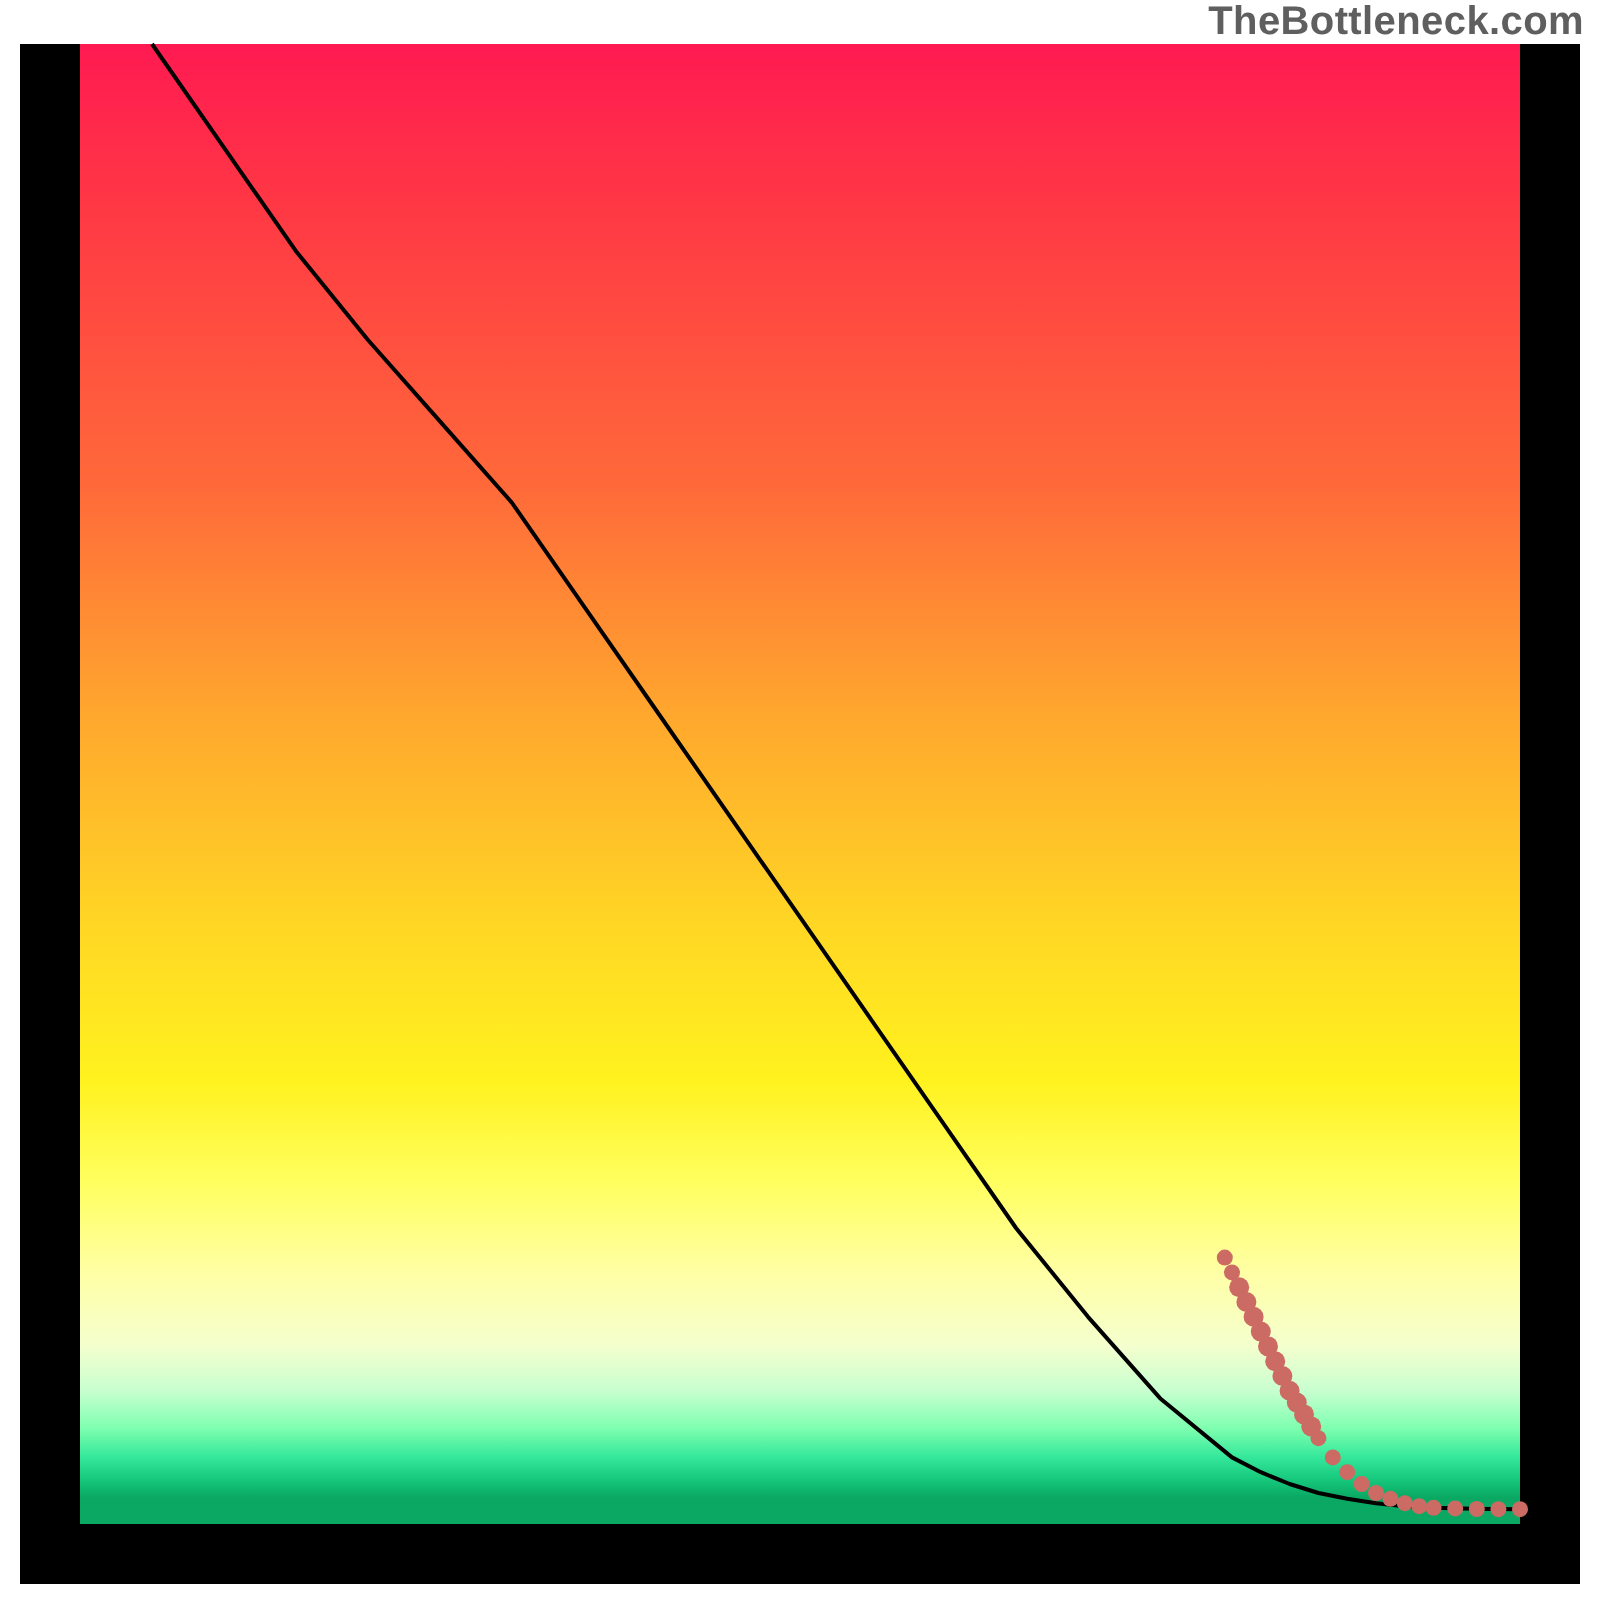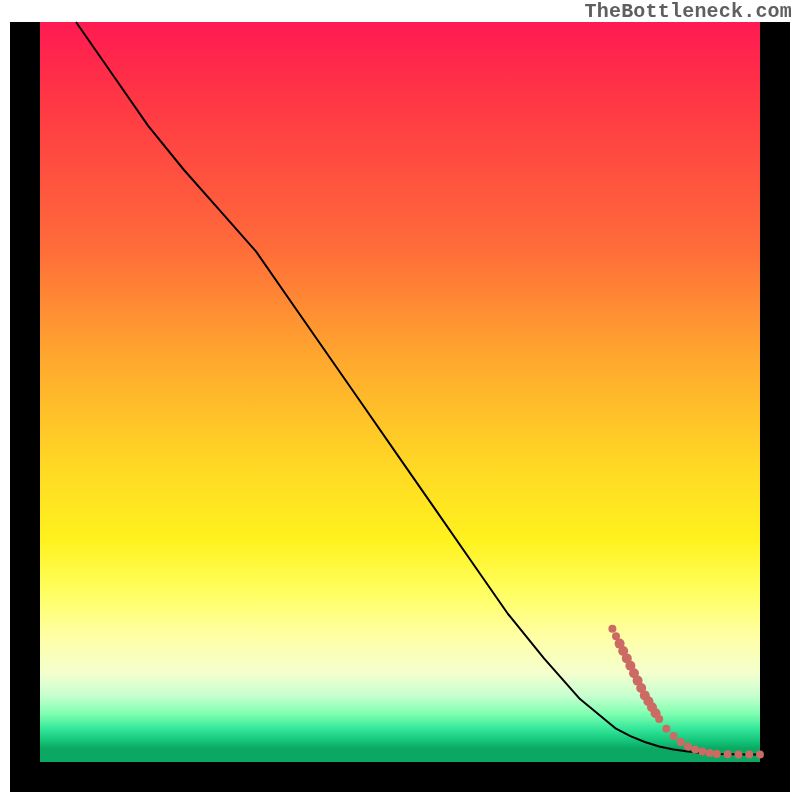--- a/index.html
+++ b/index.html
@@ -6,21 +6,21 @@
   html, body { width: 800px; height: 800px; overflow: hidden; background: #fff; }
   .wrap {
     position: relative;
     width: 800px;
     height: 800px;
   }
   .attribution {
     position: absolute;
     top: 0;
     right: 8px;
-    font-family: Liberation Mono, monospace;
+    font-family: Liberation Sans, sans-serif;
     font-size: 20px;
     font-weight: bold;
     color: #5f5f5f;
     letter-spacing: 0.2px;
   }
   .plot {
     position: absolute;
     left: 10px;
     top: 22px;
     width: 780px;

